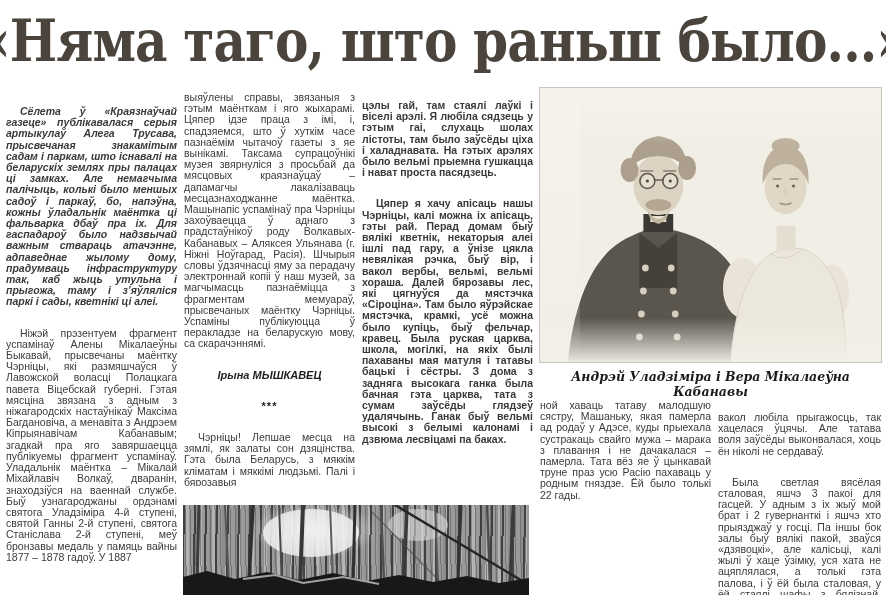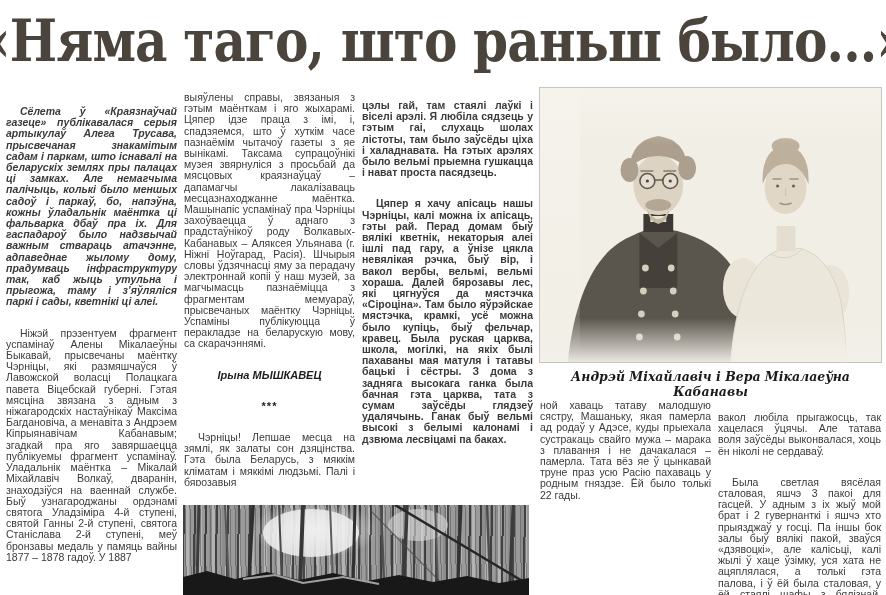--- a/index.html
+++ b/index.html
@@ -187,21 +187,21 @@
         <line x1="234" y1="91" x2="243" y2="91" stroke="#9a8e7d" stroke-width="1.4"></line>
         <line x1="251" y1="91" x2="260" y2="91" stroke="#9a8e7d" stroke-width="1.4"></line>
         <line x1="247" y1="100" x2="247" y2="108" stroke="#cfc5b2" stroke-width="1.2"></line>
         <path d="M 241 115 Q 247 118 253 115" fill="none" stroke="#a3967f" stroke-width="1.4"></path>
       </g>
       <rect x="0" y="0" width="343" height="56" fill="url(#fadeTop)"></rect>
       <rect x="0" y="230" width="343" height="44" fill="url(#fadeBot)"></rect>
       <rect x="0" y="0" width="40" height="274" fill="url(#fadeTop)" transform="rotate(0)"></rect>
     </svg>
   </div>
-  <div class="photo-caption">Андрэй Міхайлавіч і Вера Мікалаеўна Кабанавы</div>
+  <div class="photo-caption">Андрэй Уладзіміра і Вера Мікалаеўна Кабанавы</div>
 
   <div class="forest">
     <svg viewBox="0 0 346 90" preserveAspectRatio="none">
       <ellipse cx="128" cy="28" rx="48" ry="24" fill="#efefef" opacity="0.85"></ellipse>
       <ellipse cx="235" cy="20" rx="30" ry="16" fill="#d9d9d9" opacity="0.6"></ellipse>
       <g stroke-linecap="round">
         <line x1="16" y1="0" x2="14" y2="78" stroke="#3d3d3d" stroke-width="3"></line>
         <line x1="42" y1="0" x2="46" y2="80" stroke="#565656" stroke-width="2"></line>
         <line x1="70" y1="0" x2="66" y2="76" stroke="#2f2f2f" stroke-width="3.5"></line>
         <line x1="96" y1="0" x2="99" y2="80" stroke="#4a4a4a" stroke-width="2"></line>

